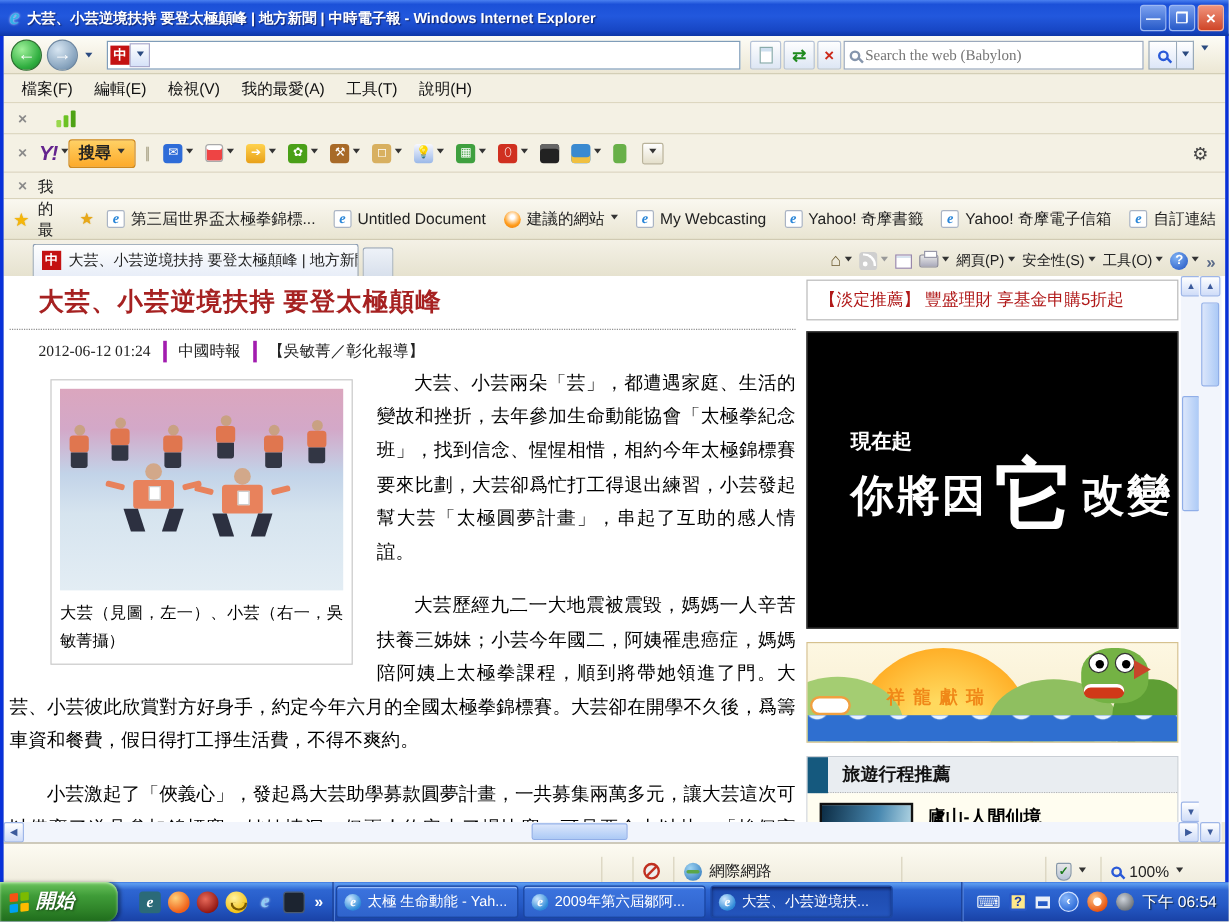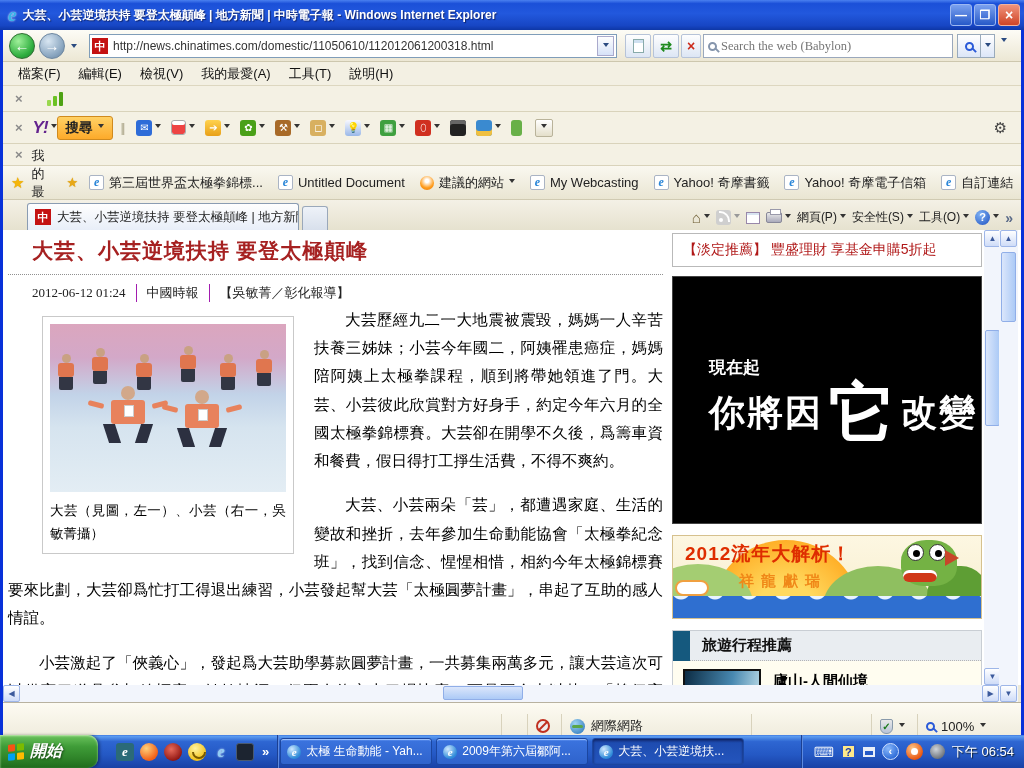--- a/index.html
+++ b/index.html
@@ -115,21 +115,21 @@
   .print-ic::before{content:"";position:absolute;left:3px;top:-4px;width:9px;height:4px;background:#fff;border:1px solid #99a}
   .help-ic{width:15px;height:15px;border-radius:50%;background:radial-gradient(circle at 35% 30%,#7fb2f4,#1e50c0);
     color:#fff;font-size:11px;font-weight:bold;line-height:15px;text-align:center}
 
   
   #content{position:absolute;left:3px;top:230px;width:1018px;height:455px;background:#fff;overflow:hidden}
   #article{position:absolute;left:5px;top:0;width:655px;font-family:"Liberation Serif",serif}
   #headline{margin:7px 0 0 24px;font-size:21px;font-weight:bold;color:#a62121;letter-spacing:1px}
   .dotted{margin-top:9px;border-bottom:1px dotted #909090}
   #dateline{margin:9px 0 4px 24px;font-size:13px;color:#222;display:flex;align-items:center}
-  #dateline .seg{padding:0 10px;border-left:1px solid #a21caf}
+  #dateline .seg{padding:0 10px;border-left:3px solid #a21caf}
   #dateline .seg:first-child{border-left:0;padding-left:0}
   #body{font-size:15.5px;line-height:1.82;text-align:justify;color:#000}
   #body p{text-indent:2em;margin-bottom:1.05em}
   #photobox{float:left;width:252px;margin:10px 20px 4px 34px;border:1px solid #c9c9c9;padding:7px;background:#fff}
   #photo{width:236px;height:168px;position:relative;overflow:hidden;
     background:linear-gradient(#dba6be 0%,#d3a8c8 20%,#c2d3e8 42%,#d6e4ef 62%,#e3edf4 100%)}
   .pf{position:absolute}
   .pf .hd{width:9px;height:9px;border-radius:50%;background:#c9a183;margin:0 auto}
   .pf .sh{width:16px;height:14px;border-radius:3px;background:#e0764f;margin:0 auto}
   .pf .pt{width:14px;height:13px;background:#323644;margin:0 auto;border-radius:0 0 2px 2px}
@@ -262,21 +262,20 @@
     <span class="tb-btn">❐</span>
     <span class="tb-btn close">×</span>
   </div>
 
   <div id="navrow">
     <span class="navbtn" style="left:6px">←</span>
     <span class="navbtn fwd" style="left:36px">→</span>
     <span class="dd" style="position:absolute;left:68px;top:14px"></span>
     <div id="addr">
       <span class="favicon">中</span>
-      <input value="http://news.chinatimes.com/domestic/11050610/112012061200318.html" style="">
       <span class="addr-dd">
             <span class="dd"></span>
           </span>
     </div>
     <span class="sq-btn" style="left:622px">
           <span class="pg-ic"></span>
         </span>
     <span class="sq-btn" style="left:650px">
           <span class="refresh-ic">⇄</span>
         </span>
@@ -516,42 +515,41 @@
                   <i class="arm" style="left:-14px;transform:rotate(14deg)"></i>
                   <i class="arm" style="right:-14px;transform:rotate(-14deg)"></i>
                   <div class="legs">
                     <i></i>
                     <i></i>
                   </div>
             </div>
           </div>
           <div id="caption">大芸（見圖，左一）、小芸（右一，吳敏菁攝）</div>
         </div>
+        <p>大芸、小芸兩朵「芸」，都遭遇家庭、生活的變故和挫折，去年參加生命動能協會「太極拳紀念班」，找到信念、惺惺相惜，相約今年太極錦標賽要來比劃，大芸卻爲忙打工得退出練習，小芸發起幫大芸「太極圓夢計畫」，串起了互助的感人情誼。</p>
         <p>大芸歷經九二一大地震被震毀，媽媽一人辛苦扶養三姊妹；小芸今年國二，阿姨罹患癌症，媽媽陪阿姨上太極拳課程，順到將帶她領進了門。大芸、小芸彼此欣賞對方好身手，約定今年六月的全國太極拳錦標賽。大芸卻在開學不久後，爲籌車資和餐費，假日得打工掙生活費，不得不爽約。</p>
-        <p>大芸、小芸兩朵「芸」，都遭遇家庭、生活的變故和挫折，去年參加生命動能協會「太極拳紀念班」，找到信念、惺惺相惜，相約今年太極錦標賽要來比劃，大芸卻爲忙打工得退出練習，小芸發起幫大芸「太極圓夢計畫」，串起了互助的感人情誼。</p>
         <p>小芸激起了「俠義心」，發起爲大芸助學募款圓夢計畫，一共募集兩萬多元，讓大芸這次可以備齊了道具參加錦標賽，姊妹情深，但兩人約定上了場比賽，可是要全力以赴，「拚個高下！」</p>
       </div>
     </div>
 
     <div id="sidebar">
       <div id="promo">【淡定推薦】 豐盛理財 享基金申購5折起</div>
       <div id="blackad">
         <div class="l1">現在起</div>
         <div class="l2">
           <span class="pre">你將因</span>
           <span class="big">它</span>
           <span class="post">改變</span>
         </div>
       </div>
       <div id="dragonad">
         <div class="sun"></div>
         <div class="hill h1"></div>
         <div class="hill h2"></div>
         <div class="cloud"></div>
-        <div class="drg-title">2012流年大解析！</div>
         <div class="drg-sub">祥龍獻瑞</div>
         <div class="dragon">
           <div class="drg-body"></div>
           <div class="drg-head">
                 <span class="drg-eye e1"></span>
                 <span class="drg-eye e2"></span>
                 <span class="drg-mouth"></span>
                 <span class="drg-crest"></span>
               </div>
         </div>

